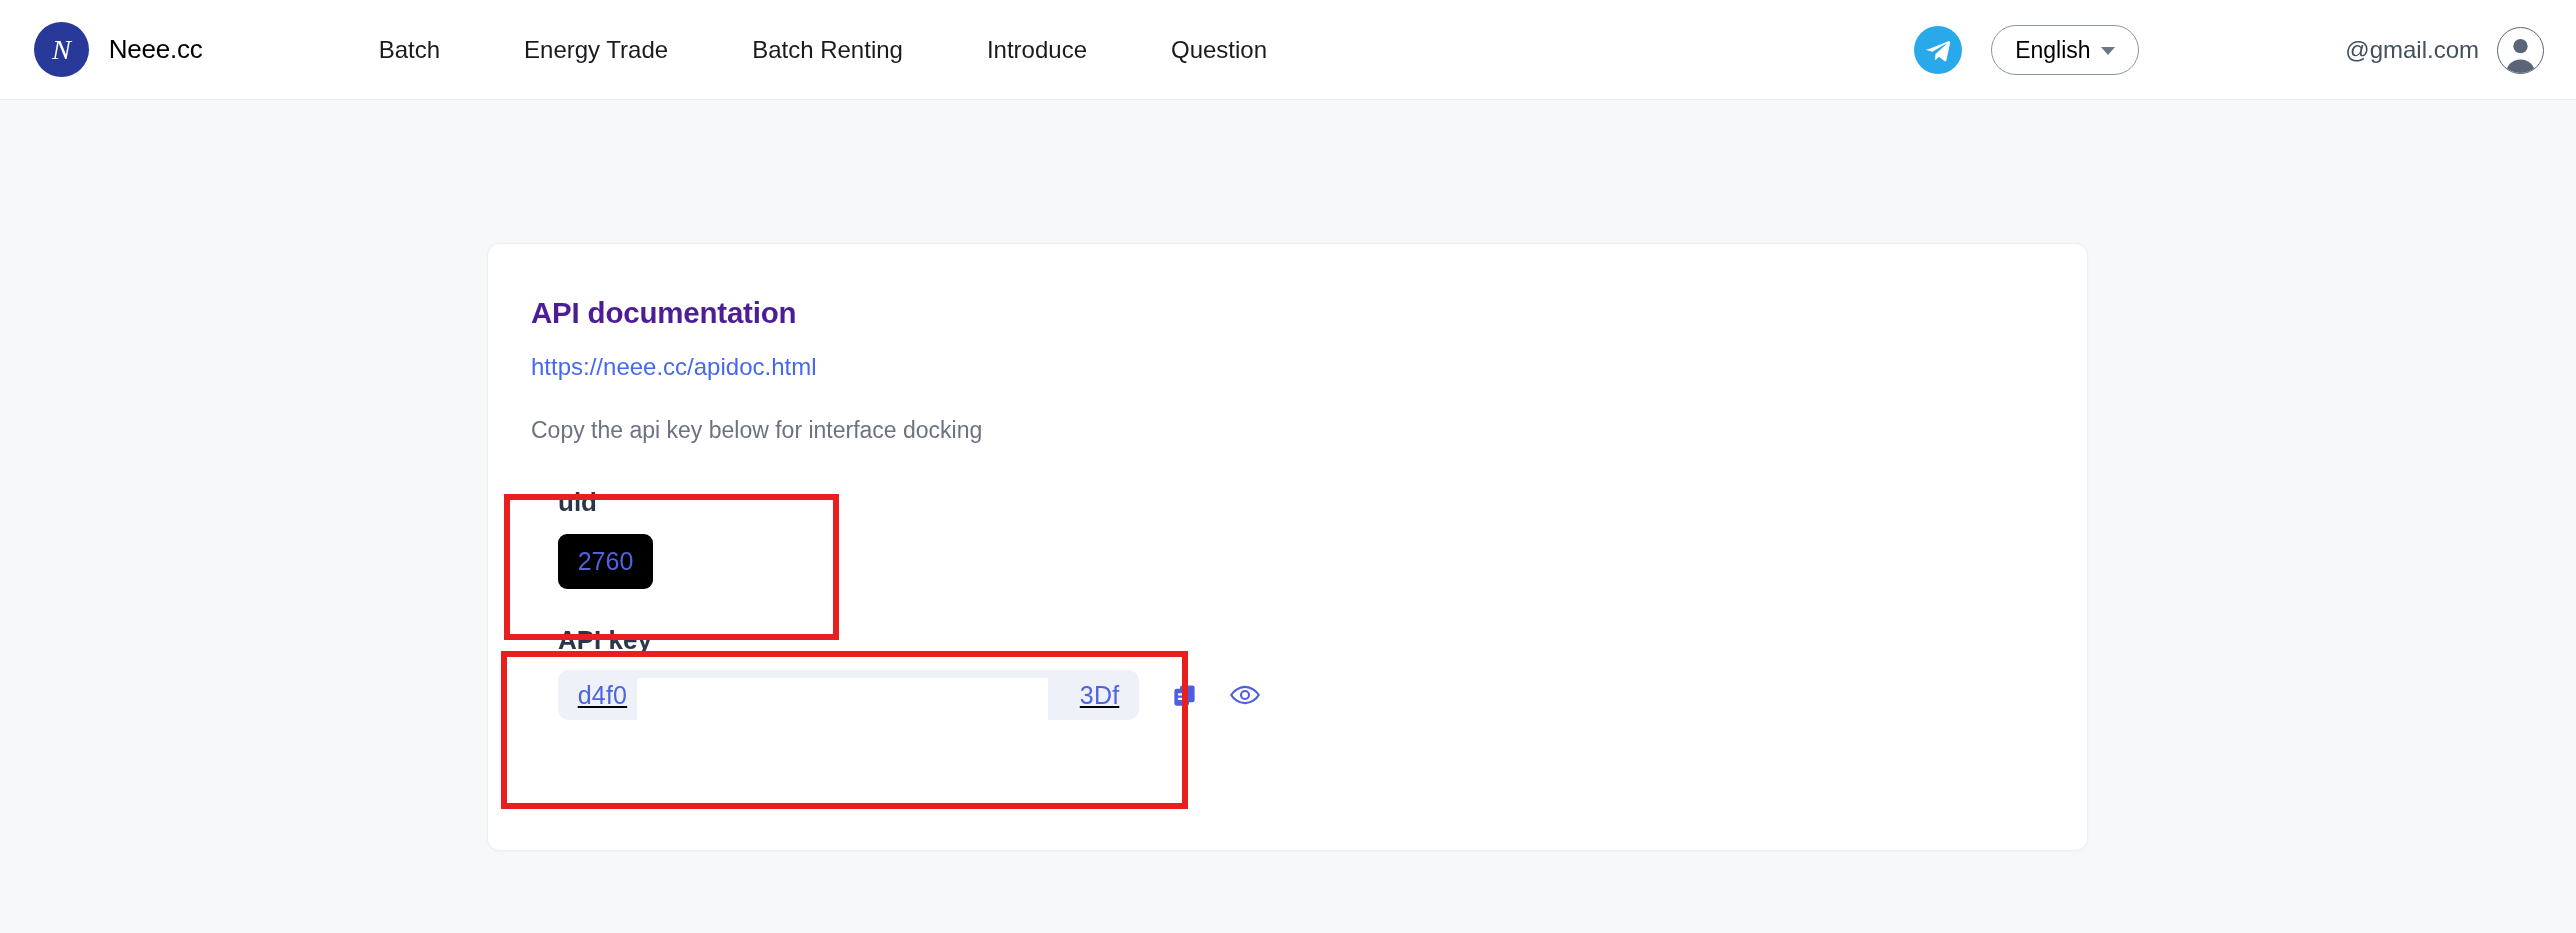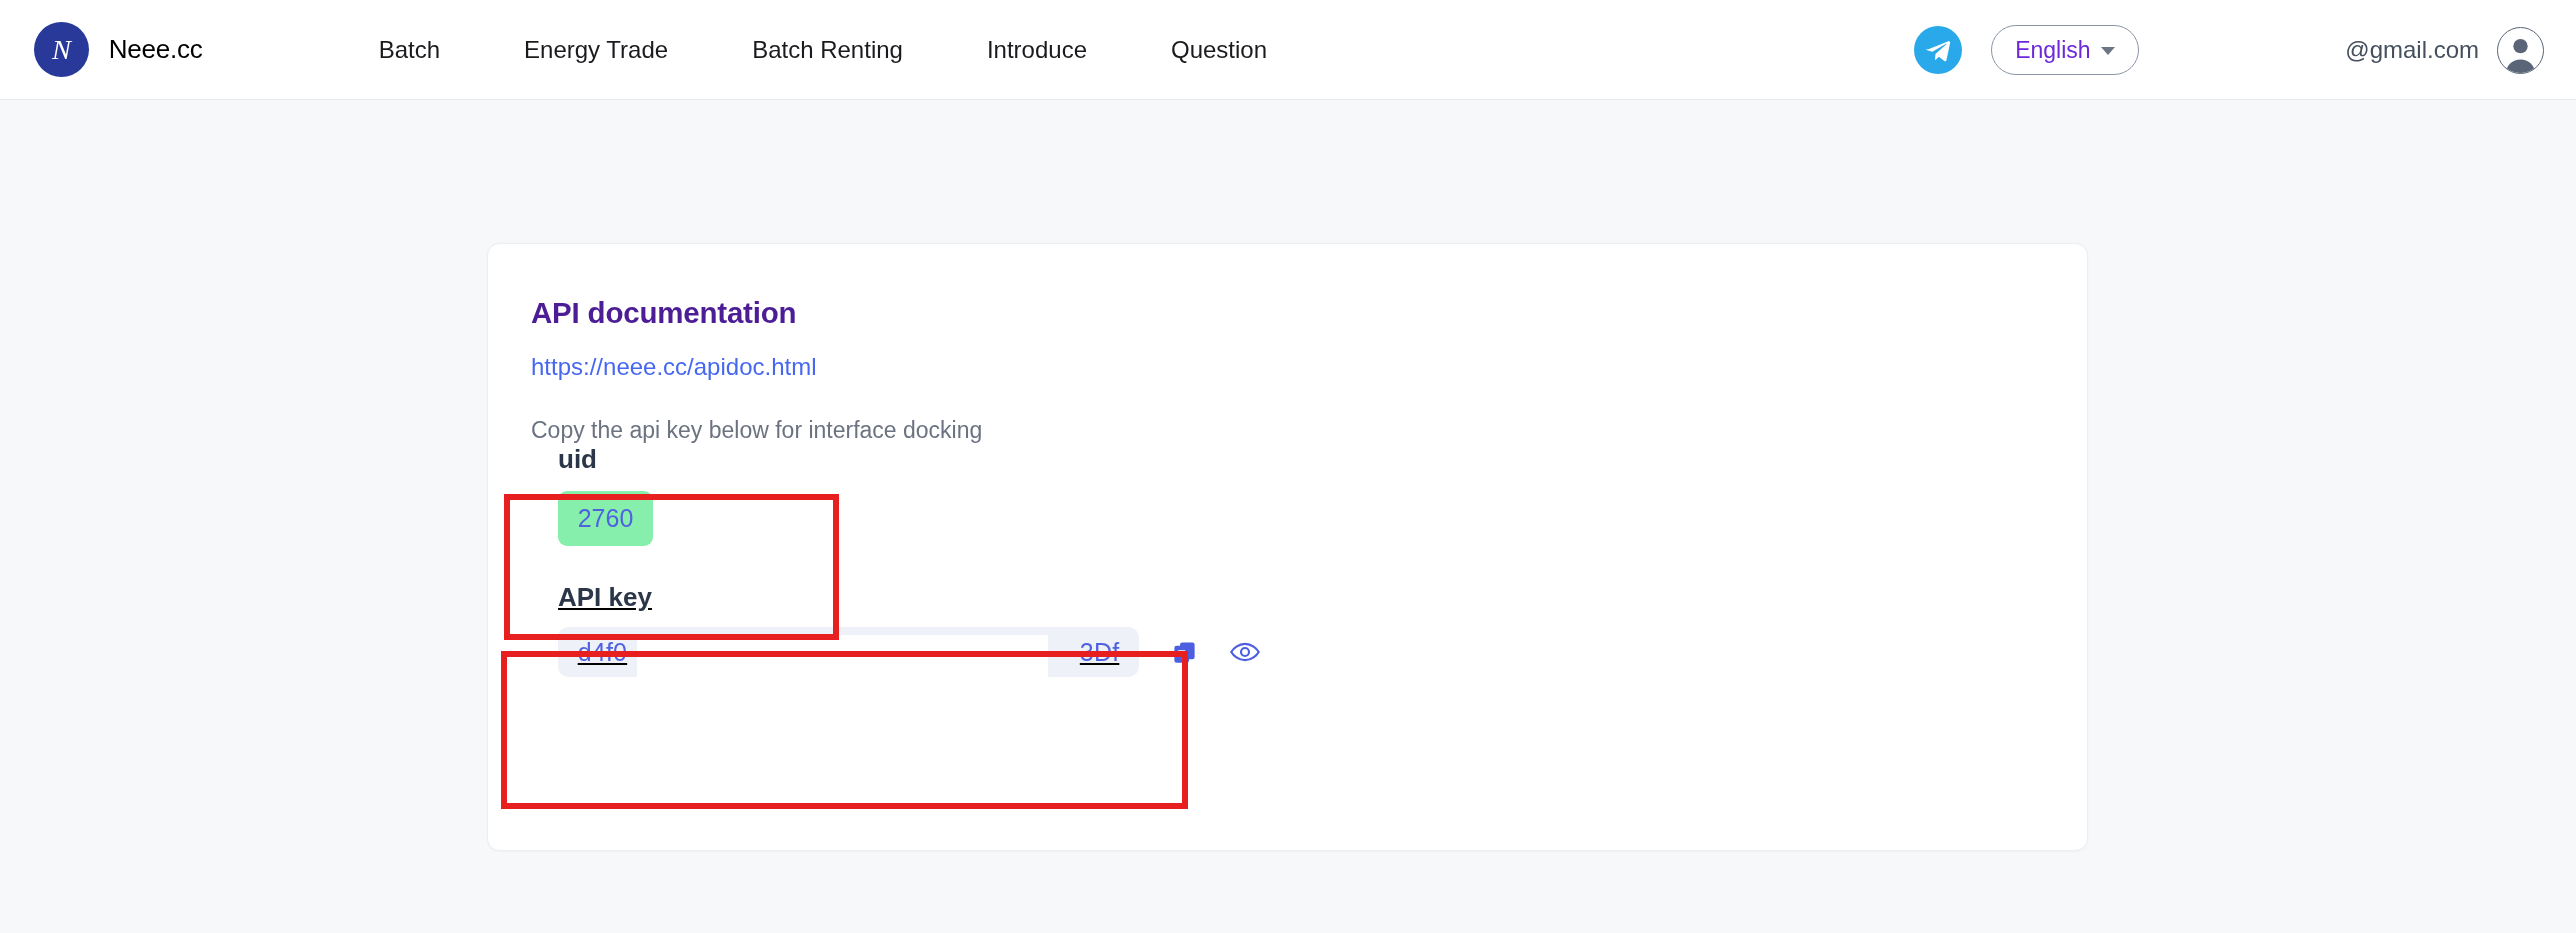--- a/index.html
+++ b/index.html
@@ -100,21 +100,21 @@
     display: flex;
     align-items: center;
     gap: 10.7px;
     padding: 0 23px;
     cursor: pointer;
     background: #fff;
   }
 
   .lang-label {
     font-size: 23px;
-    color: #6d28d9;
+    color: #000000;
     white-space: nowrap;
   }
 
   .chev {
     width: 0; height: 0;
     border-left: 7.2px solid transparent;
     border-right: 7.2px solid transparent;
     border-top: 8px solid #6b7684;
     margin-top: 2.7px;
   }
@@ -191,27 +191,27 @@
 
   
   .field-block { position: relative; }
 
   .field-label {
     font-size: 26px;
     font-weight: 700;
     color: #2b3648;
   }
 
-  .uid-block { margin-left: 27px; }
+  .uid-block { margin-top: 43px; margin-left: 27px; }
 
   .value-pill {
     display: inline-flex;
     align-items: center;
     height: 55px;
-    background: #86efac;
+    background: #000000;
     border-radius: 9px;
     padding: 0 19.7px;
     margin-top: 16px;
   }
 
   .value-text {
     font-size: 25px;
     color: #4f62e0;
     white-space: nowrap;
   }

